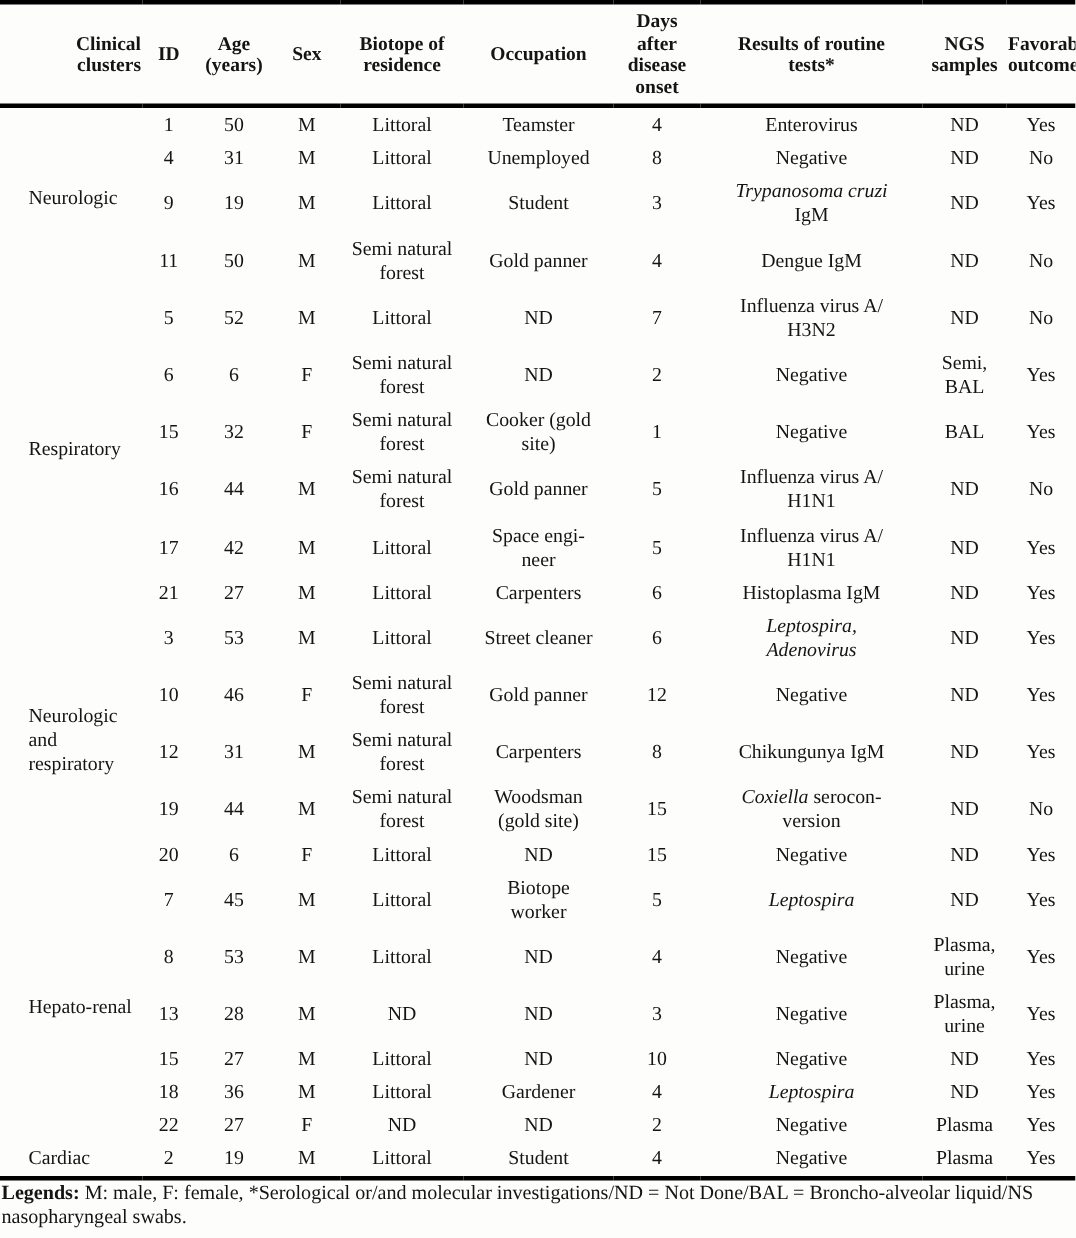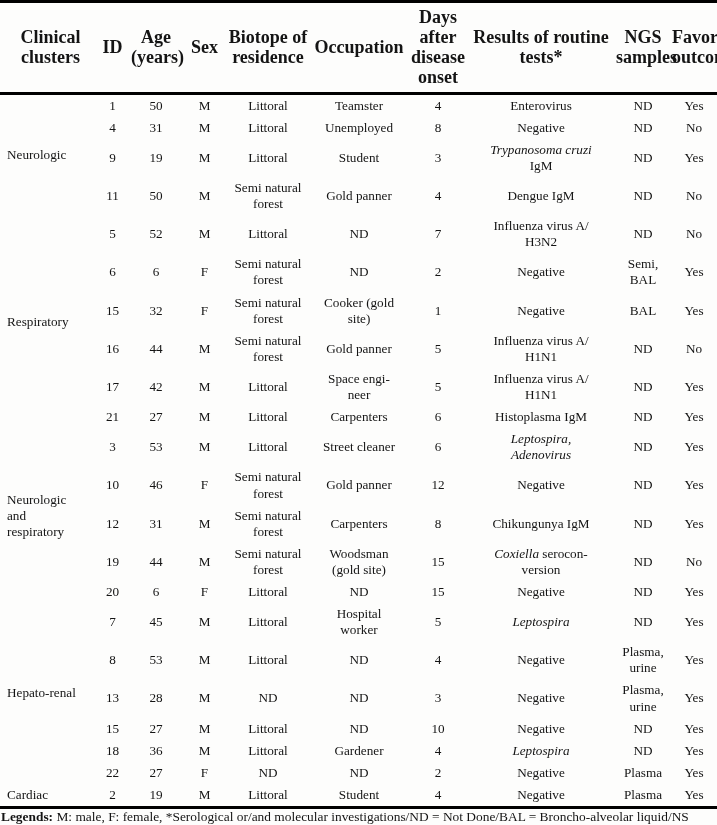--- a/index.html
+++ b/index.html
@@ -13,40 +13,40 @@
   .page { width: 717px; height: 825px; overflow: hidden; }
   table.clinical {
     width: 717px;
     border-collapse: collapse;
     table-layout: fixed;
     border-top: 3.5px solid #000;
     border-bottom: 3px solid #000;
   }
   table.clinical thead tr { border-bottom: 3px solid #000; }
   table.clinical th {
-    font-size: 18px;
+    font-size: 13px;
     font-weight: bold;
     text-align: center;
     vertical-align: middle;
     padding: 4px 1px;
     line-height: 1.12;
     white-space: pre-line;
   }
-  table.clinical th.col-clusters { text-align: center; padding-left: 7px; }
+  table.clinical th.col-clusters { text-align: right; padding-left: 7px; }
   table.clinical td {
     font-size: 13.2px;
     text-align: center;
     vertical-align: middle;
     padding: 3px 2px;
     line-height: 1.22;
     white-space: pre-line;
   }
   table.clinical td.cluster {
     text-align: left;
-    padding-left: 7px;
+    padding-left: 19px;
   }
   table.clinical td i { font-style: italic; }
   .legend {
     font-size: 13.4px;
     line-height: 1.25;
     padding: 0 6px 0 1px;
   }
   .legend b { font-weight: bold; }
 </style>
 </head>
@@ -276,21 +276,21 @@
           <td><span>Negative</span></td>
           <td>ND</td>
           <td>Yes</td>
         </tr>
         <tr>
           <td class="cluster" rowspan="6">Hepato-renal</td>
           <td>7</td>
           <td>45</td>
           <td>M</td>
           <td>Littoral</td>
-          <td>Hospital
+          <td>Biotope
 worker</td>
           <td>5</td>
           <td><i>Leptospira</i></td>
           <td>ND</td>
           <td>Yes</td>
         </tr>
         <tr>
           <td>8</td>
           <td>53</td>
           <td>M</td>

